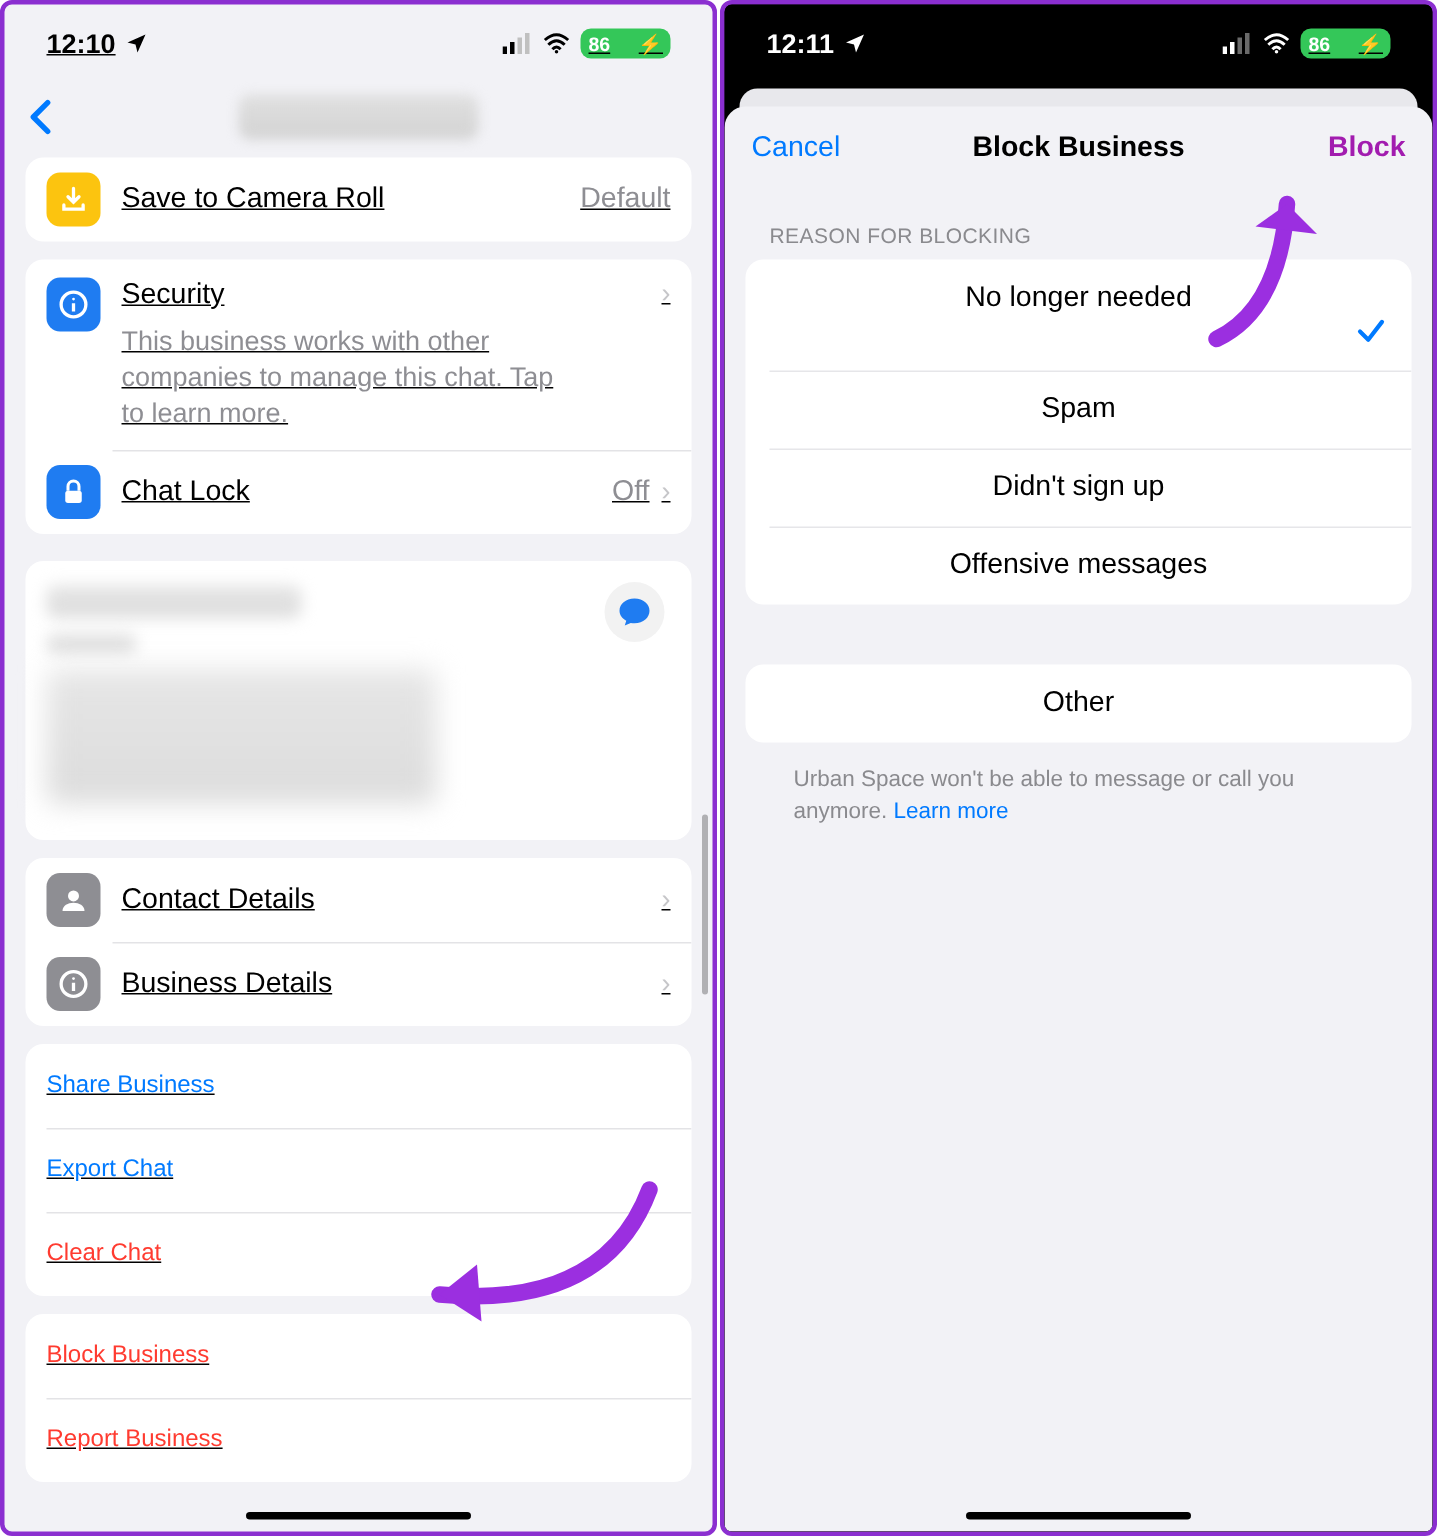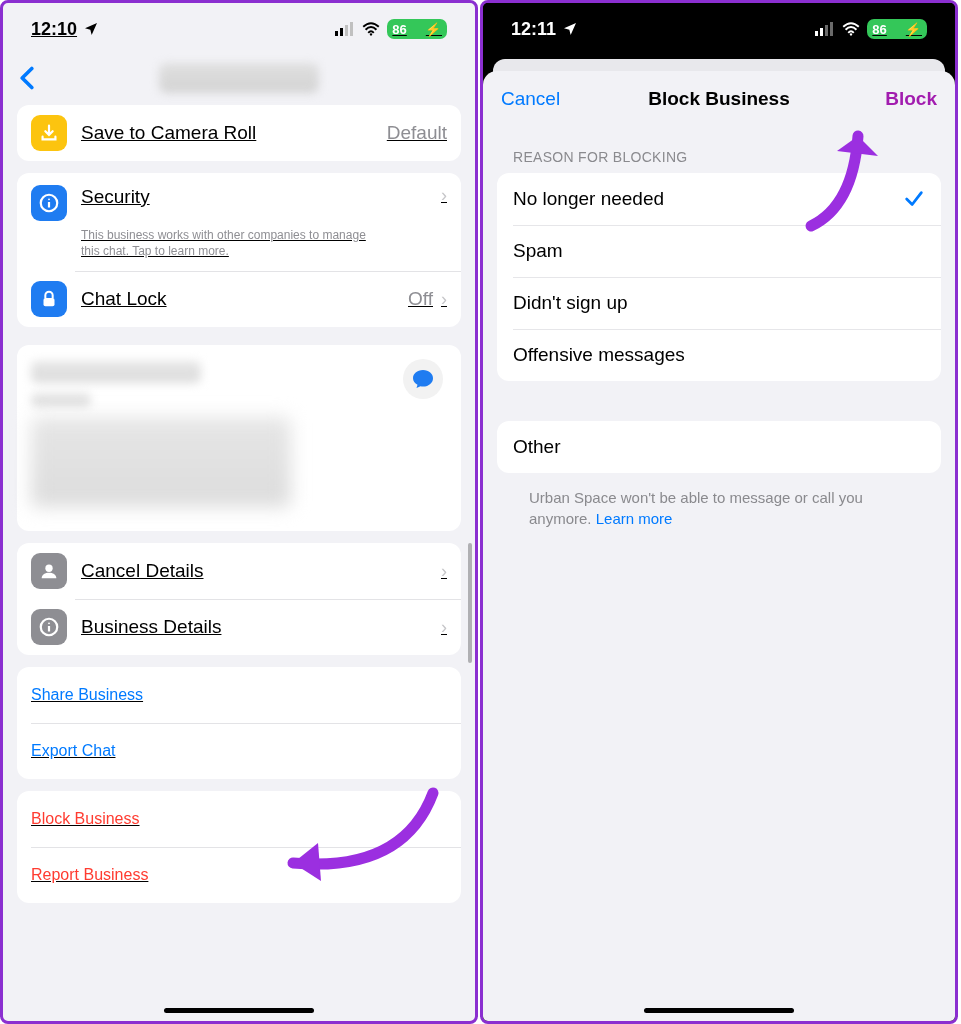--- a/index.html
+++ b/index.html
@@ -19,21 +19,21 @@
   .content { padding:0 14px 30px; }
   .card { background:#fff; border-radius:12px; margin-top:12px; overflow:hidden; }
   .row { display:flex; align-items:center; min-height:56px; padding:8px 14px; position:relative; }
   .row + .row::before { content:""; position:absolute; top:0; left:58px; right:0; height:1px; background:#e3e3e6; }
   .row.noicon + .row.noicon::before { left:14px; }
   .icon-box { width:36px; height:36px; border-radius:9px; display:flex; align-items:center; justify-content:center; margin-right:14px; flex-shrink:0; }
   .icon-box.yellow { background:#fcc40f; color:#fff; }
   .icon-box.blue { background:#1f7cf1; color:#fff; }
   .icon-box.gray { background:#8e8e93; color:#fff; }
   .row-label { font-size:19px; color:#000; line-height:1.25; }
-  .row-sub { font-size:12px; color:#8e8e93; line-height:1.35; margin-top:18px; max-width:300px; }
+  .row-sub { font-size:18px; color:#8e8e93; line-height:1.35; margin-top:6px; max-width:300px; }
   .row-right { margin-left:auto; display:flex; align-items:center; gap:8px; color:#8e8e93; font-size:19px;justify-content:flex-end; }
   .chev { color:#c6c6c9; font-size:18px; }
   .link-blue { color:#007aff; }
   .link-red { color:#ff3b30; }
   .row.action .row-label { font-size:16px; }
   .blur-box { background:#fff; border-radius:12px; margin-top:18px; padding:6px 14px 14px; }
   .blur-line { height:22px; background:linear-gradient(#e6e6e6,#dcdcdc); border-radius:6px; filter:blur(5px); margin:10px 0; }
   .blur-line.w1 { width:170px; }
   .blur-line.w2 { width:260px; height:90px; filter:blur(9px); }
   .msg-bubble { width:40px; height:40px; border-radius:20px; background:#f2f2f2; display:flex; align-items:center; justify-content:center; position:absolute; right:18px; top:14px; }
@@ -43,21 +43,21 @@
 
   
   .sheet-stub { position:absolute; top:56px; left:10px; right:10px; height:20px; background:#e8e8ec; border-radius:12px 12px 0 0; z-index:2; }
   .sheet { position:absolute; top:68px; left:0; right:0; bottom:0; background:#f2f2f6; border-radius:14px 14px 0 0; z-index:3; display:flex; flex-direction:column; }
   .sheet-nav { height:56px; display:flex; align-items:center; padding:0 18px; position:relative; }
   .sheet-nav .cancel { color:#007aff; font-size:19px; }
   .sheet-nav .title { position:absolute; left:50%; transform:translateX(-50%); font-weight:600; font-size:19px; color:#000; }
   .sheet-nav .block { margin-left:auto; color:#a21caf; font-size:19px; font-weight:600; }
   .section-header { font-size:14px; color:#8a8a8e; padding:22px 30px 8px; text-transform:uppercase; letter-spacing:0.3px; }
   .option-card { background:#fff; margin:0 14px; border-radius:12px; overflow:hidden; }
-  .option { display:flex; align-items:center; padding:15px 16px; font-size:19px; color:#000; position:relative; }
+  .option { display:flex; align-items:center; padding:15px 16px; font-size:19px; color:#000; position:relative;flex-direction:column; }
   .option + .option::before { content:""; position:absolute; top:0; left:16px; right:0; height:1px; background:#e6e6e9; }
   .check { margin-left:auto; color:#007aff; font-size:22px; font-weight:700; }
   .footer-note { font-size:15px; color:#8a8a8e; padding:14px 46px; line-height:1.4; }
   .footer-note a { color:#007aff; text-decoration:none; }
 
   
   .arrow-svg { position:absolute; pointer-events:none; z-index:10; }
 
   svg { display:block; }
 </style>
@@ -168,21 +168,21 @@
       </div>
 
       <div class="card">
         <div class="row">
           <div class="icon-box gray">
             <svg width="22" height="22" viewBox="0 0 24 24" fill="#fff">
                 <circle cx="12" cy="9" r="4"></circle>
                 <path d="M4 20 C4 16 8 14 12 14 C16 14 20 16 20 20 Z"></path>
               </svg>
           </div>
-          <div class="row-label">Cancel Details</div>
+          <div class="row-label">Contact Details</div>
           <div class="row-right">
               <span class="chev">›</span>
             </div>
         </div>
         <div class="row">
           <div class="icon-box gray">
             <svg width="22" height="22" viewBox="0 0 24 24" fill="none" stroke="#fff" stroke-width="2.4">
                 <circle cx="12" cy="12" r="9"></circle>
                 <circle cx="12" cy="8" r="1" fill="#fff" stroke="none"></circle>
                 <path d="M12 11 L12 17"></path>
@@ -195,20 +195,23 @@
         </div>
       </div>
 
       <div class="card">
         <div class="row noicon action">
           <div class="row-label link-blue">Share Business</div>
         </div>
         <div class="row noicon action">
           <div class="row-label link-blue">Export Chat</div>
         </div>
+        <div class="row noicon action">
+          <div class="row-label link-red">Clear Chat</div>
+        </div>
       </div>
 
       <div class="card">
         <div class="row noicon action">
           <div class="row-label link-red">Block Business</div>
         </div>
         <div class="row noicon action">
           <div class="row-label link-red">Report Business</div>
         </div>
       </div>

